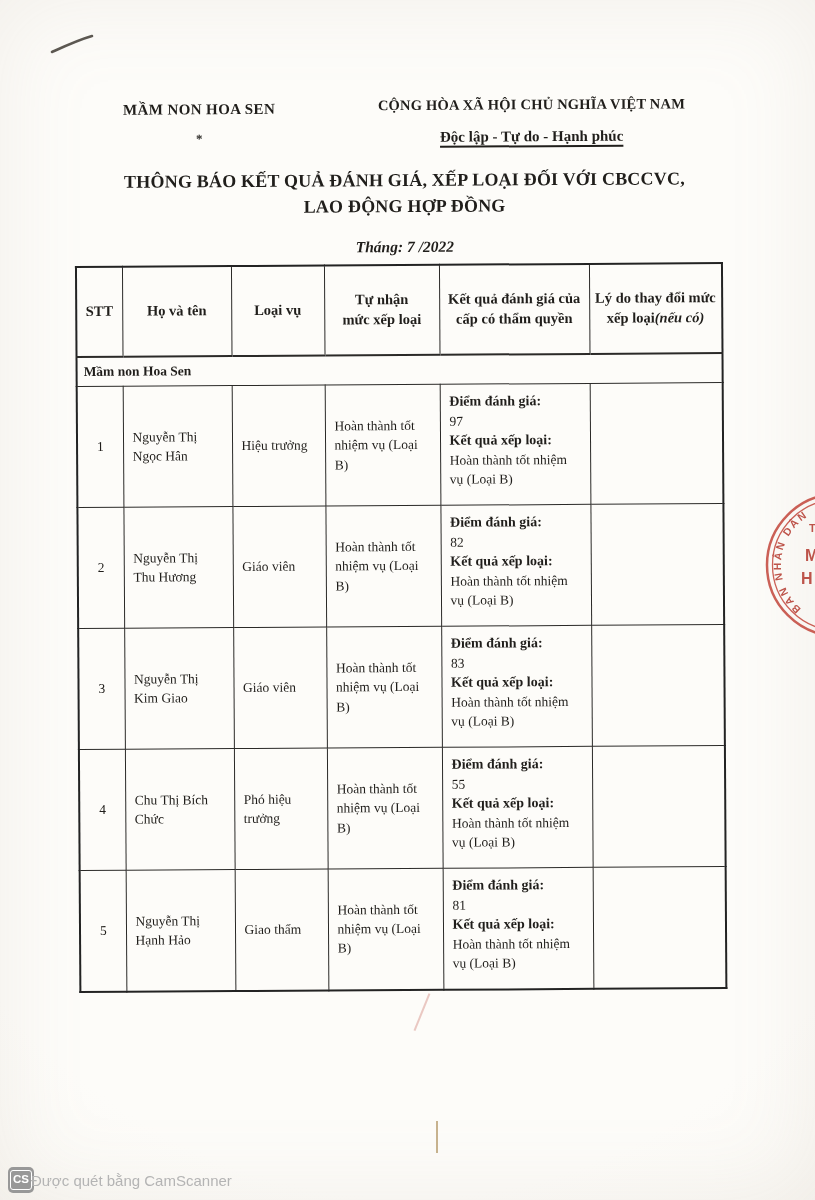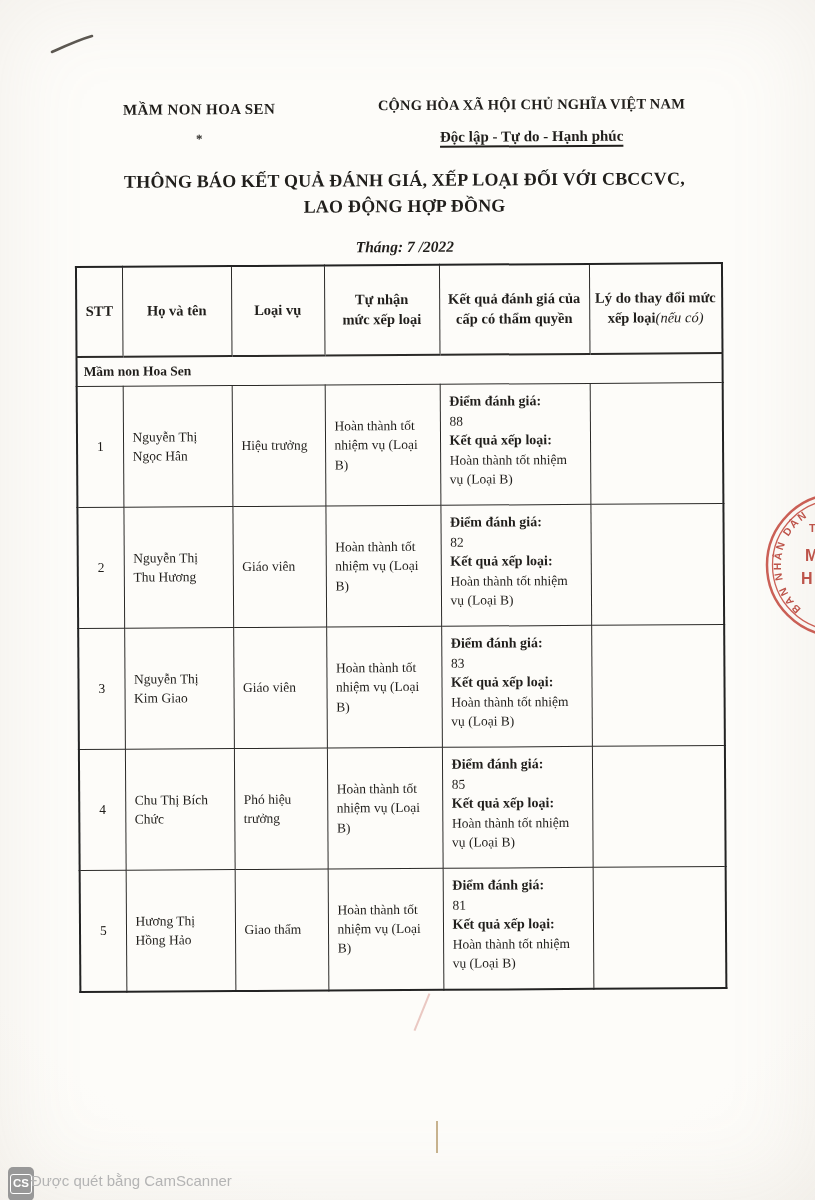--- a/index.html
+++ b/index.html
@@ -40,21 +40,21 @@
     border-collapse:collapse;table-layout:fixed;
     border:2.4px solid #232323;
   }
   .report-table th,.report-table td{border:1.6px solid #2b2a28;}
   .report-table thead th{
     font-weight:bold;font-size:14.5px;text-align:center;vertical-align:middle;
     height:84px;line-height:1.35;padding:2px 4px;
     border-bottom-width:2.2px;
   }
   th.pre{white-space:pre-line;}
-  .note{font-style:italic;font-weight:normal;}
+  .note{font-style:italic;font-weight:bold;}
   .section-row td{
     font-weight:bold;font-size:14.5px;text-align:left;padding:4px 9px;height:24px;
   }
   tr.data-row{height:121px;}
   .report-table td{font-size:13.5px;line-height:1.42;vertical-align:middle;padding:2px 6px;}
   td.c-stt{text-align:center;font-size:13.5px;}
   td.c-name,td.c-pos,td.c-self{text-align:left;padding-left:9px;padding-right:14px;}
   td.c-res{vertical-align:top;text-align:left;padding:7px 14px 12px 9px;}
   .c-res .b{font-weight:bold;font-size:14px;}
 
@@ -62,21 +62,21 @@
   .stamp{position:absolute;left:738px;top:468px;opacity:.84;}
   .stamp text{fill:#b2352a;font-family:"Liberation Sans",sans-serif;font-weight:bold;}
 
   
   .pen-mark{position:absolute;left:45px;top:28px;}
   .art-v{position:absolute;left:436px;top:1121px;width:1.6px;height:32px;background:rgba(146,106,36,.5);}
   .art-d{position:absolute;left:421px;top:992px;width:1.6px;height:40px;background:rgba(208,128,120,.42);transform:rotate(22deg);}
 
   
   .cs-badge{
-    position:absolute;left:8px;top:1167px;width:26px;height:34px;background:#989898;
+    position:absolute;left:8px;top:1167px;width:26px;height:26px;background:#989898;
     border-radius:5px;display:flex;align-items:center;justify-content:center;
   }
   .cs-inner{
     border:1.6px solid #ffffff;border-radius:3px;padding:0 2px;color:#fff;
     font-family:"Liberation Sans",sans-serif;font-weight:bold;font-size:11.5px;line-height:1.55;
   }
   .cs-text{
     position:absolute;left:31px;top:1172px;
     font-family:"Liberation Sans",sans-serif;font-size:15px;color:#b4b4b4;
   }
@@ -134,21 +134,21 @@
           <td colspan="6">Mầm non Hoa Sen</td>
         </tr>
 
   <tr class="data-row">
     <td class="c-stt">1</td>
     <td class="c-name">Nguyễn Thị Ngọc Hân</td>
     <td class="c-pos">Hiệu trưởng</td>
     <td class="c-self">Hoàn thành tốt nhiệm vụ (Loại B)</td>
     <td class="c-res">
       <div class="b">Điểm đánh giá:</div>
-      <div>88</div>
+      <div>97</div>
       <div class="b">Kết quả xếp loại:</div>
       <div>Hoàn thành tốt nhiệm vụ (Loại B)</div>
     </td>
     <td class="c-reason"></td>
   </tr>
 
   <tr class="data-row">
     <td class="c-stt">2</td>
     <td class="c-name">Nguyễn Thị Thu Hương</td>
     <td class="c-pos">Giáo viên</td>
@@ -176,30 +176,30 @@
     <td class="c-reason"></td>
   </tr>
 
   <tr class="data-row">
     <td class="c-stt">4</td>
     <td class="c-name">Chu Thị Bích Chức</td>
     <td class="c-pos">Phó hiệu trưởng</td>
     <td class="c-self">Hoàn thành tốt nhiệm vụ (Loại B)</td>
     <td class="c-res">
       <div class="b">Điểm đánh giá:</div>
-      <div>85</div>
+      <div>55</div>
       <div class="b">Kết quả xếp loại:</div>
       <div>Hoàn thành tốt nhiệm vụ (Loại B)</div>
     </td>
     <td class="c-reason"></td>
   </tr>
 
   <tr class="data-row">
     <td class="c-stt">5</td>
-    <td class="c-name">Hương Thị Hồng Hảo</td>
+    <td class="c-name">Nguyễn Thị Hạnh Hảo</td>
     <td class="c-pos">Giao thẩm</td>
     <td class="c-self">Hoàn thành tốt nhiệm vụ (Loại B)</td>
     <td class="c-res">
       <div class="b">Điểm đánh giá:</div>
       <div>81</div>
       <div class="b">Kết quả xếp loại:</div>
       <div>Hoàn thành tốt nhiệm vụ (Loại B)</div>
     </td>
     <td class="c-reason"></td>
   </tr>

